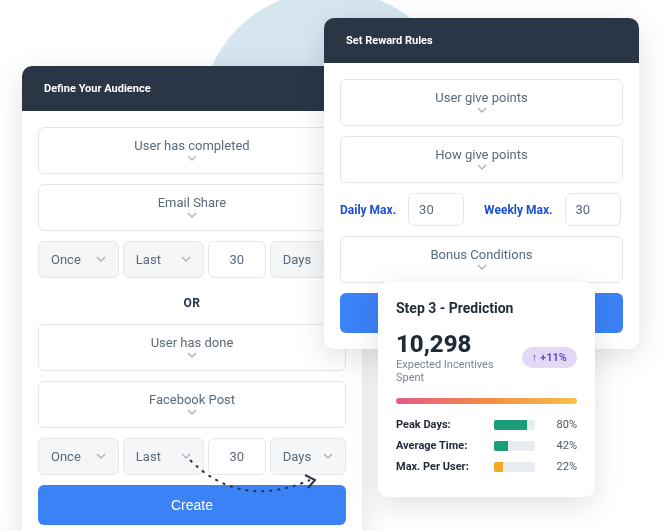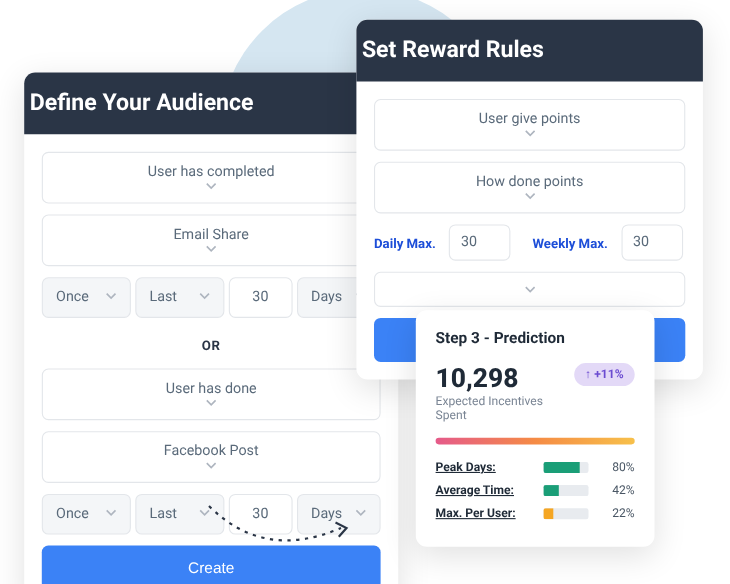--- a/index.html
+++ b/index.html
@@ -35,22 +35,22 @@
     position: absolute;
     background: #fff;
     border-radius: 10px;
     box-shadow: 0 8px 30px rgba(0,0,0,0.12);
     z-index: 2;
   }
   .card-header {
     background: #2a3546;
     color: #fff;
     font-weight: 700;
-    font-size: 21px;
-    padding: 16px 5px;
+    font-size: 11px;
+    padding: 16px 22px;
     border-radius: 10px 10px 0 0;
   }
   .card-body {
     padding: 16px;
   }
   .select {
     width: 100%;
     border: 1px solid #e3e6ea;
     border-radius: 6px;
     padding: 10px 12px;
@@ -151,21 +151,21 @@
     z-index: 4;
   }
   .pred-title {
     font-size: 14px;
     font-weight: 700;
     color: #1f2a37;
     margin-bottom: 14px;
   }
   .pred-row1 {
     display: flex;
-    align-items: flex-start;
+    align-items: center;
     justify-content: space-between;
   }
   .big-num {
     font-size: 24px;
     font-weight: 800;
     color: #1f2a37;
   }
   .sub {
     font-size: 11px;
     color: #7a8594;
@@ -193,21 +193,20 @@
     display: flex;
     align-items: center;
     gap: 10px;
     margin-bottom: 8px;
   }
   .metric-label {
     width: 88px;
     font-size: 11px;
     font-weight: 700;
     color: #1f2a37;
-    text-decoration: underline;
   }
   .bar-track {
     flex: 1;
     height: 10px;
     background: #e8ebef;
     border-radius: 2px;
     overflow: hidden;
   }
   .bar-fill {
     height: 100%;
@@ -320,34 +319,35 @@
   <div class="card-body">
     <div class="select">
       <span>User give points</span>
       <span class="chev">
           <svg width="10" height="10" viewBox="0 0 10 10">
             <path d="M1 3 L5 7 L9 3" stroke="#aeb5bf" stroke-width="1.5" fill="none"></path>
           </svg>
         </span>
     </div>
     <div class="select">
-      <span>How done points</span>
+      <span>How give points</span>
       <span class="chev">
           <svg width="10" height="10" viewBox="0 0 10 10">
             <path d="M1 3 L5 7 L9 3" stroke="#aeb5bf" stroke-width="1.5" fill="none"></path>
           </svg>
         </span>
     </div>
     <div class="inline-group">
       <span class="lbl">Daily Max.</span>
       <div class="num-input">30</div>
       <span class="lbl" style="margin-left:8px">Weekly Max.</span>
       <div class="num-input">30</div>
     </div>
     <div class="select">
+      <span>Bonus Conditions</span>
       <span class="chev">
           <svg width="10" height="10" viewBox="0 0 10 10">
             <path d="M1 3 L5 7 L9 3" stroke="#aeb5bf" stroke-width="1.5" fill="none"></path>
           </svg>
         </span>
     </div>
     <button class="btn-create">Create</button>
   </div>
 </div>
 

